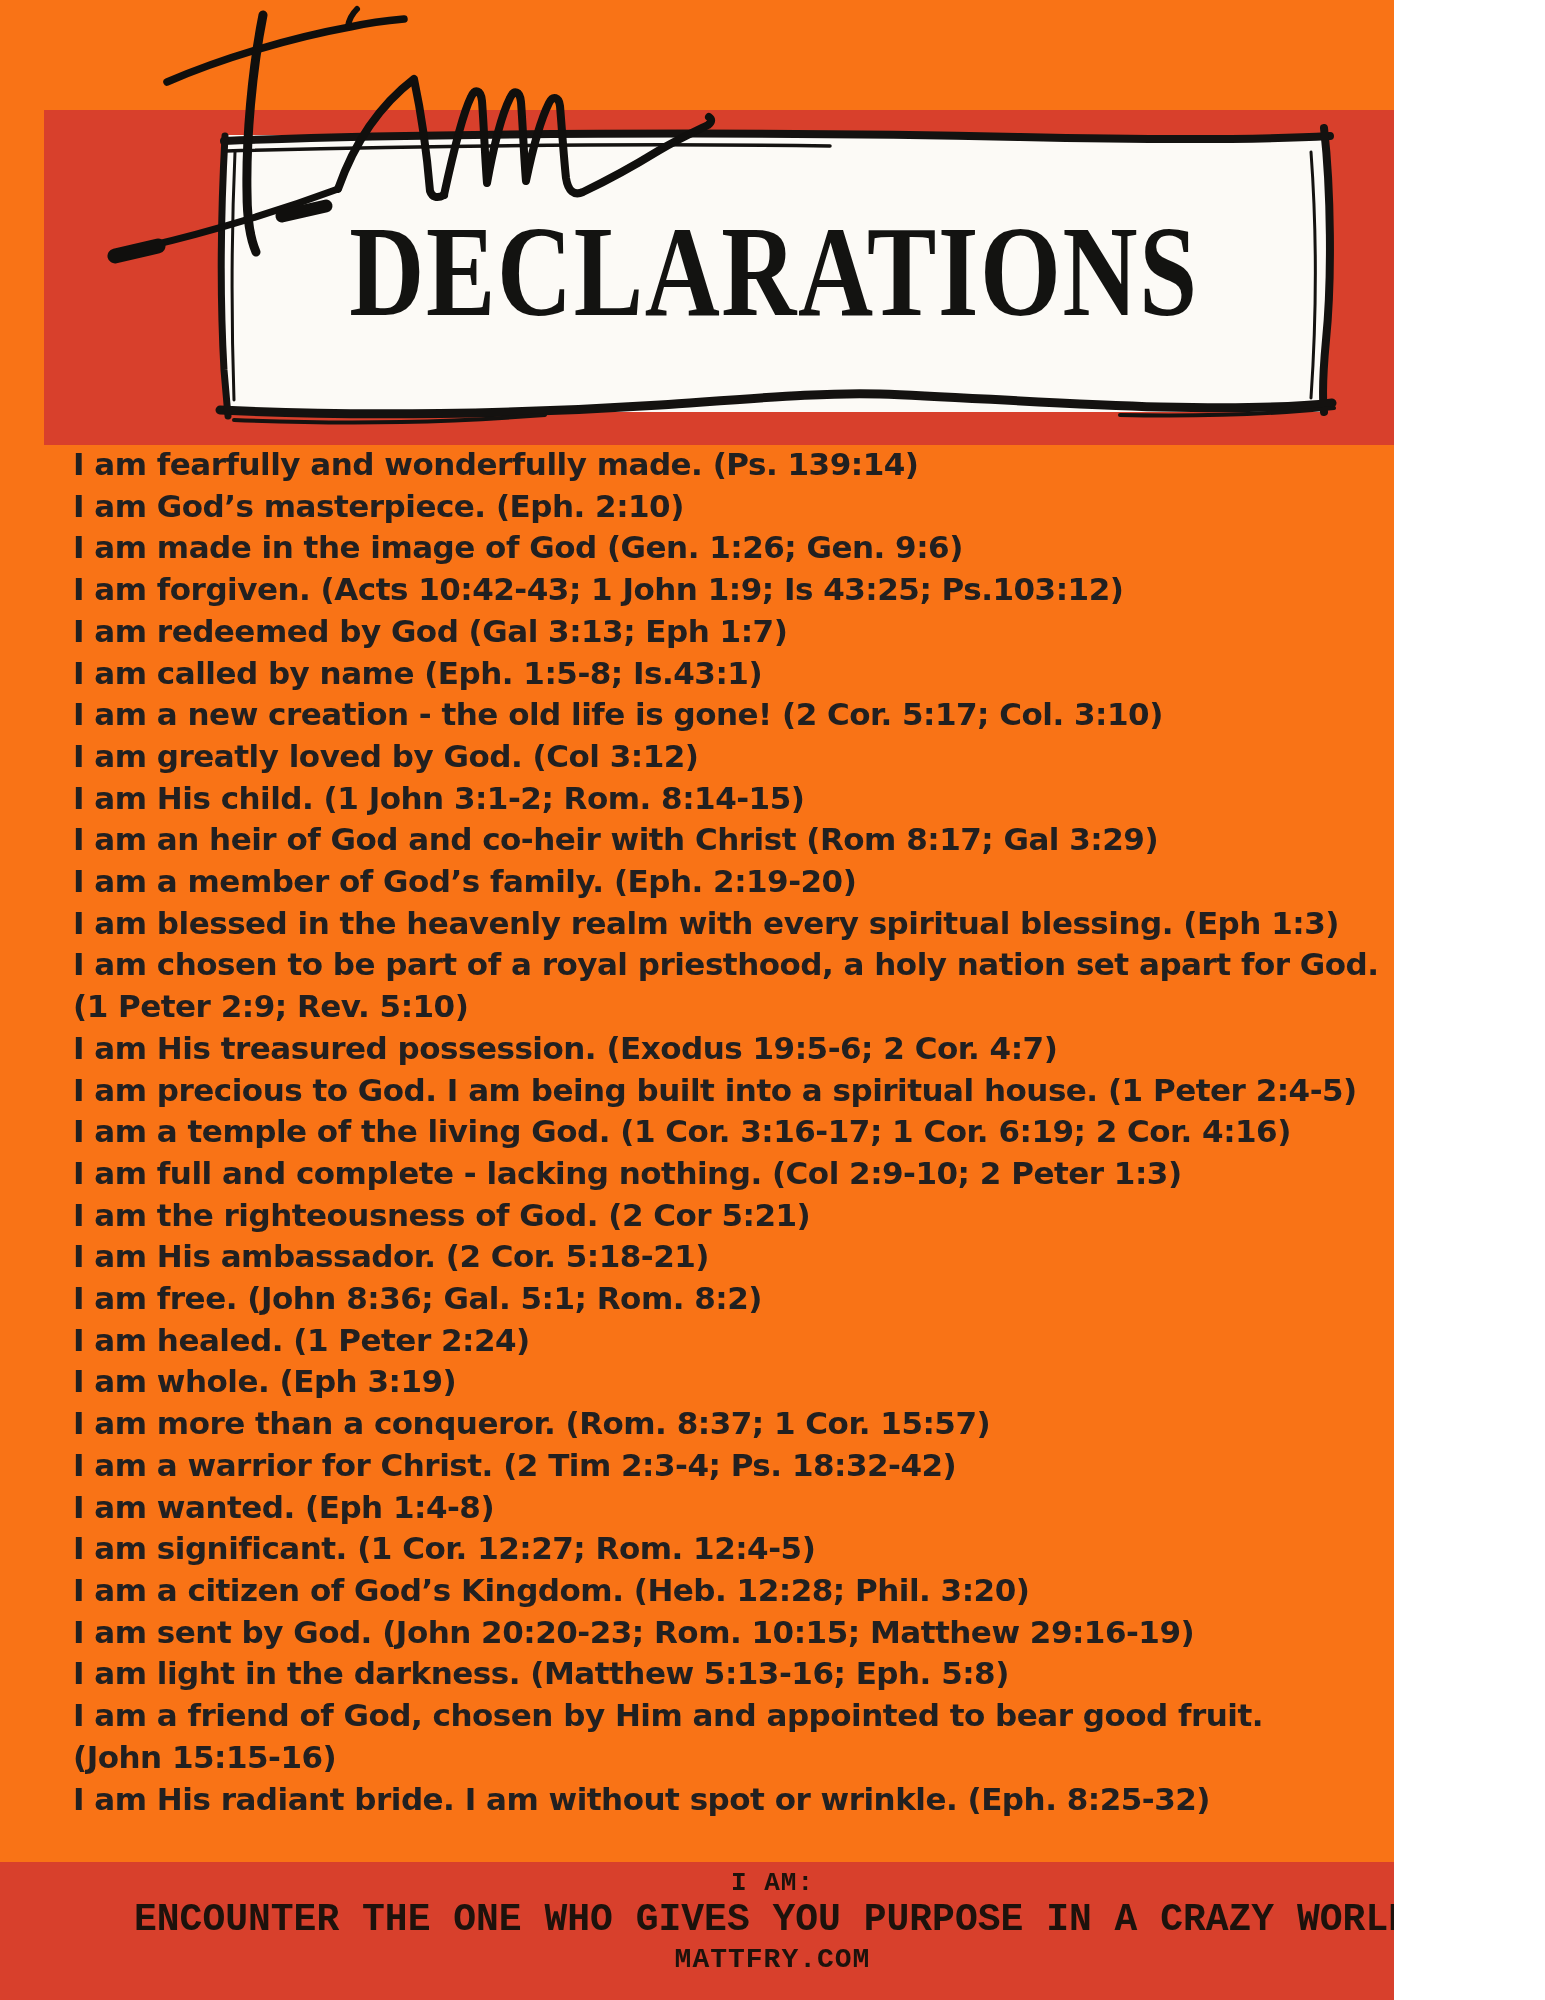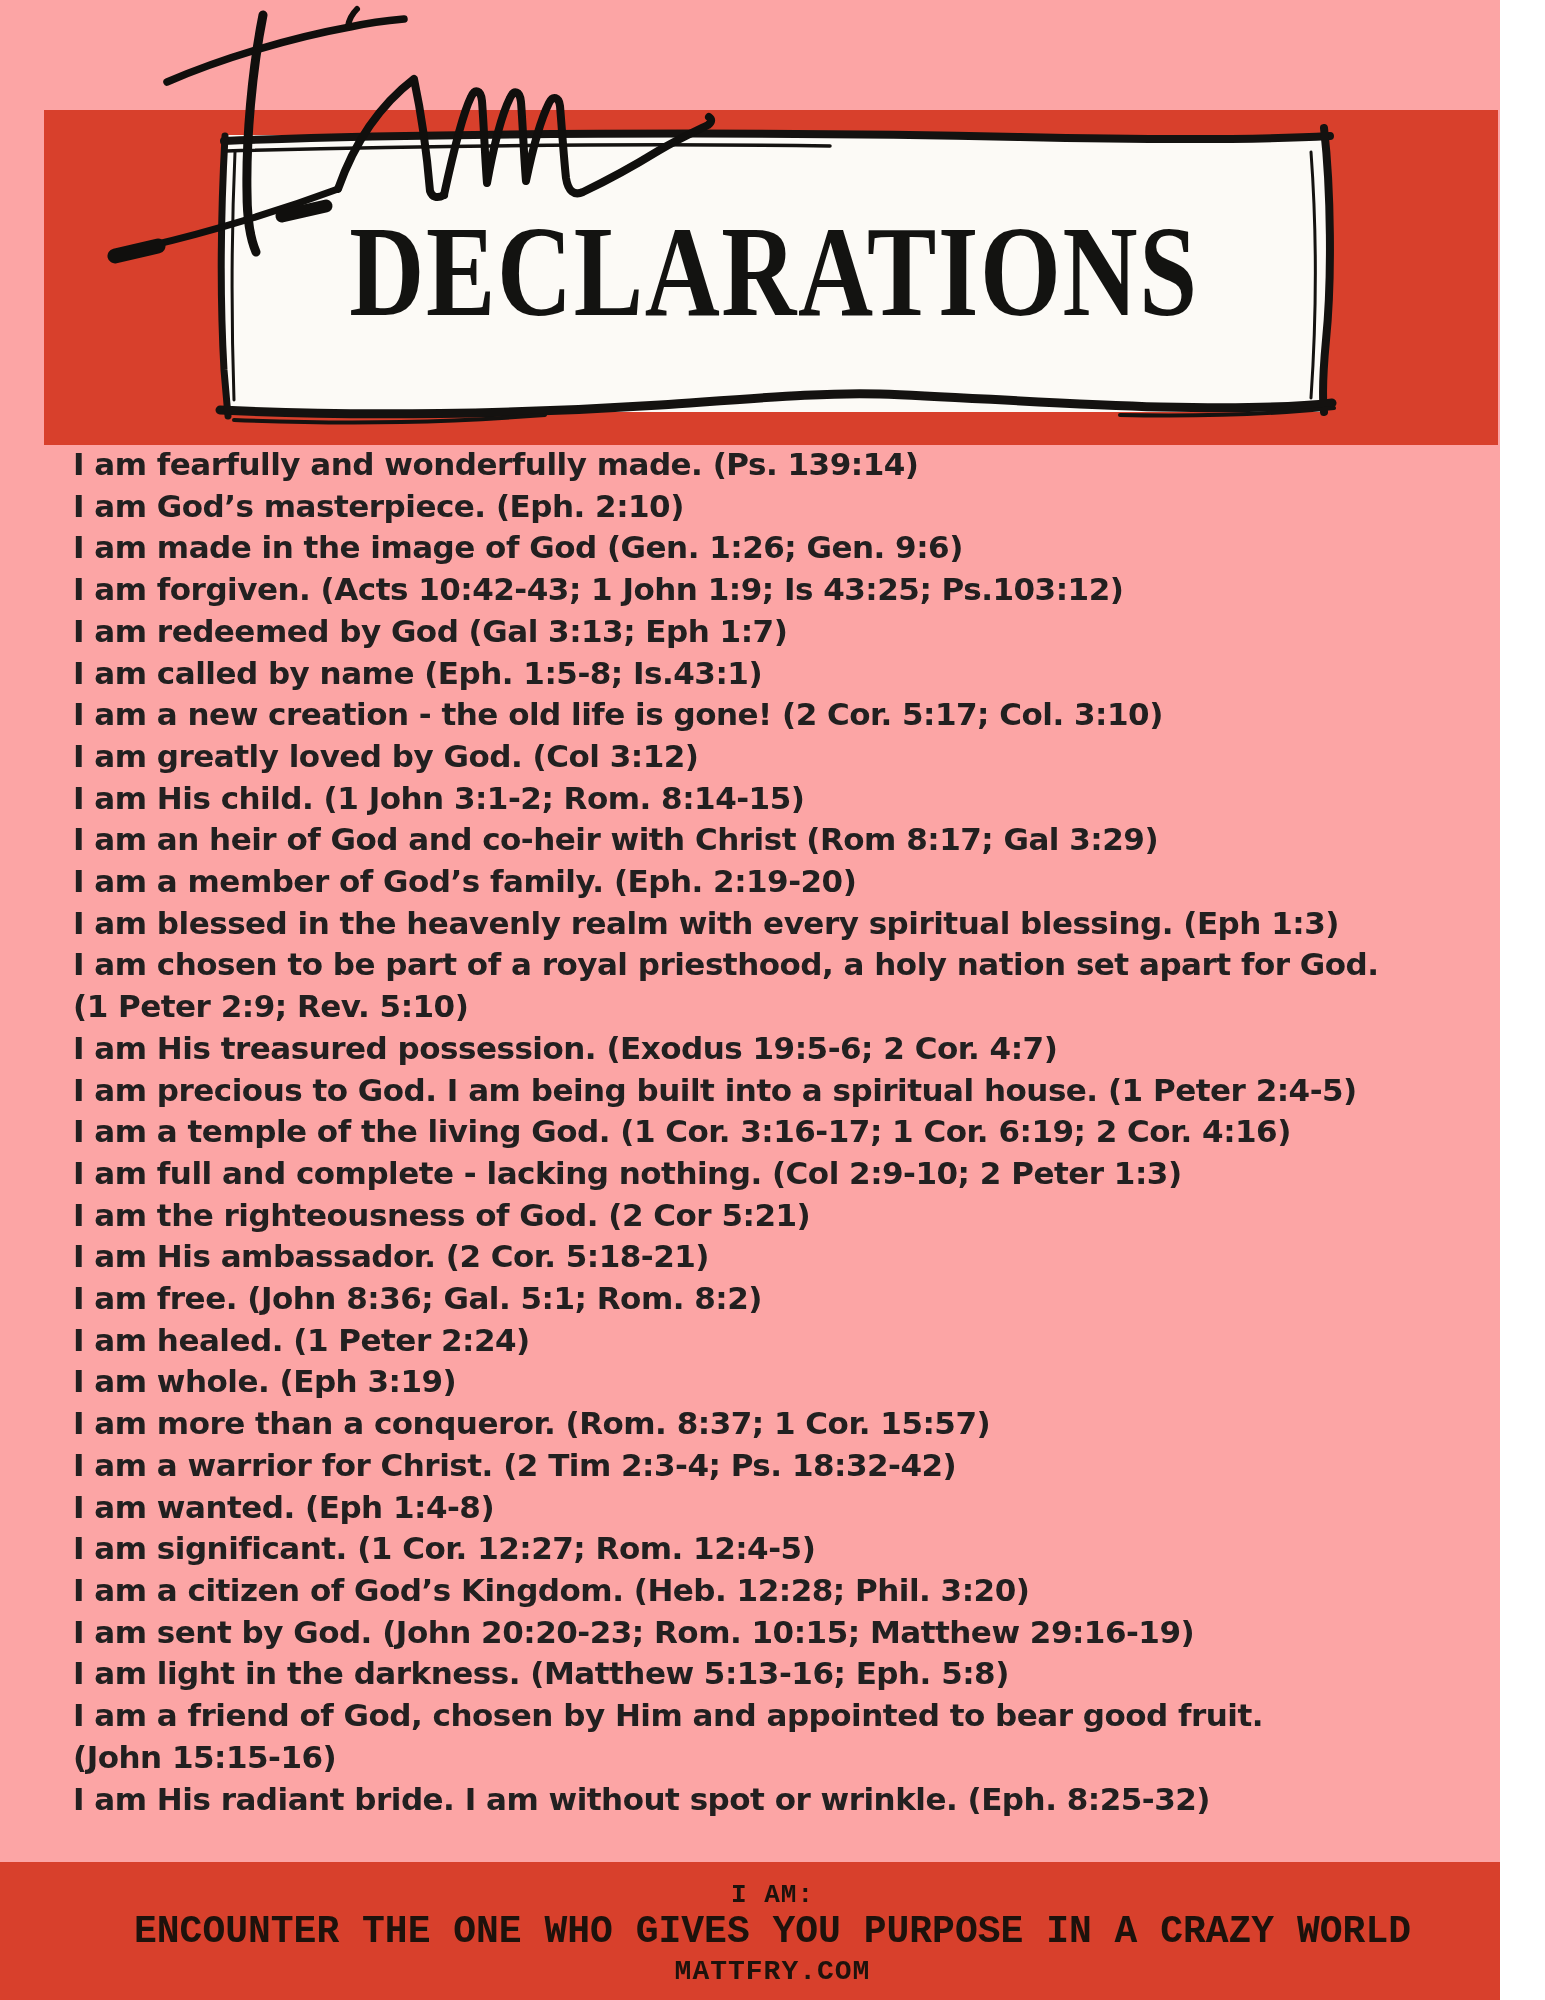--- a/index.html
+++ b/index.html
@@ -4,21 +4,21 @@
 <style>
   :root{
     --accent-red:#d8402c;
     --ink-black:#141210;
     --body-text:#222020;
     --box-background:#fcfaf6;
     --footer-text:#1e120c;
   }
   html,body{margin:0;padding:0;background:#ffffff;}
   .page{
-    position:relative;width:1500px;height:2000px;background:#fca5a5;
+    position:relative;width:1394px;height:2000px;background:#f97316;
     overflow:hidden;font-family:"DejaVu Sans",sans-serif;
   }
   .red-band{
     position:absolute;left:44px;top:110px;width:1454px;height:335px;
     background:var(--accent-red);
   }
   .title-box{
     position:absolute;left:224px;top:135px;width:1102px;height:277px;
     background:var(--box-background);
   }
@@ -37,21 +37,21 @@
   .declarations{
     position:absolute;left:73px;top:444px;width:1440px;
     font-size:31px;line-height:41.7px;font-weight:600;
     letter-spacing:-0.5px;color:var(--body-text);
   }
   .decl-line{white-space:nowrap;}
   .footer-band{
     position:absolute;left:0;top:1862px;width:1545px;height:138px;
     background:var(--accent-red);
     display:flex;flex-direction:column;align-items:center;
-    padding-top:16px;box-sizing:border-box;
+    padding-top:4px;box-sizing:border-box;
     font-family:"Liberation Mono",monospace;font-weight:bold;
     color:var(--footer-text);text-align:center;
   }
   .footer-line1{font-size:26px;line-height:34px;letter-spacing:1px;}
   .footer-line2{font-size:38px;line-height:40px;}
   .footer-line3{font-size:28px;line-height:40px;letter-spacing:1px;}
   .visually-hidden{
     position:absolute;width:1px;height:1px;overflow:hidden;
     clip:rect(0 0 0 0);white-space:nowrap;
   }

